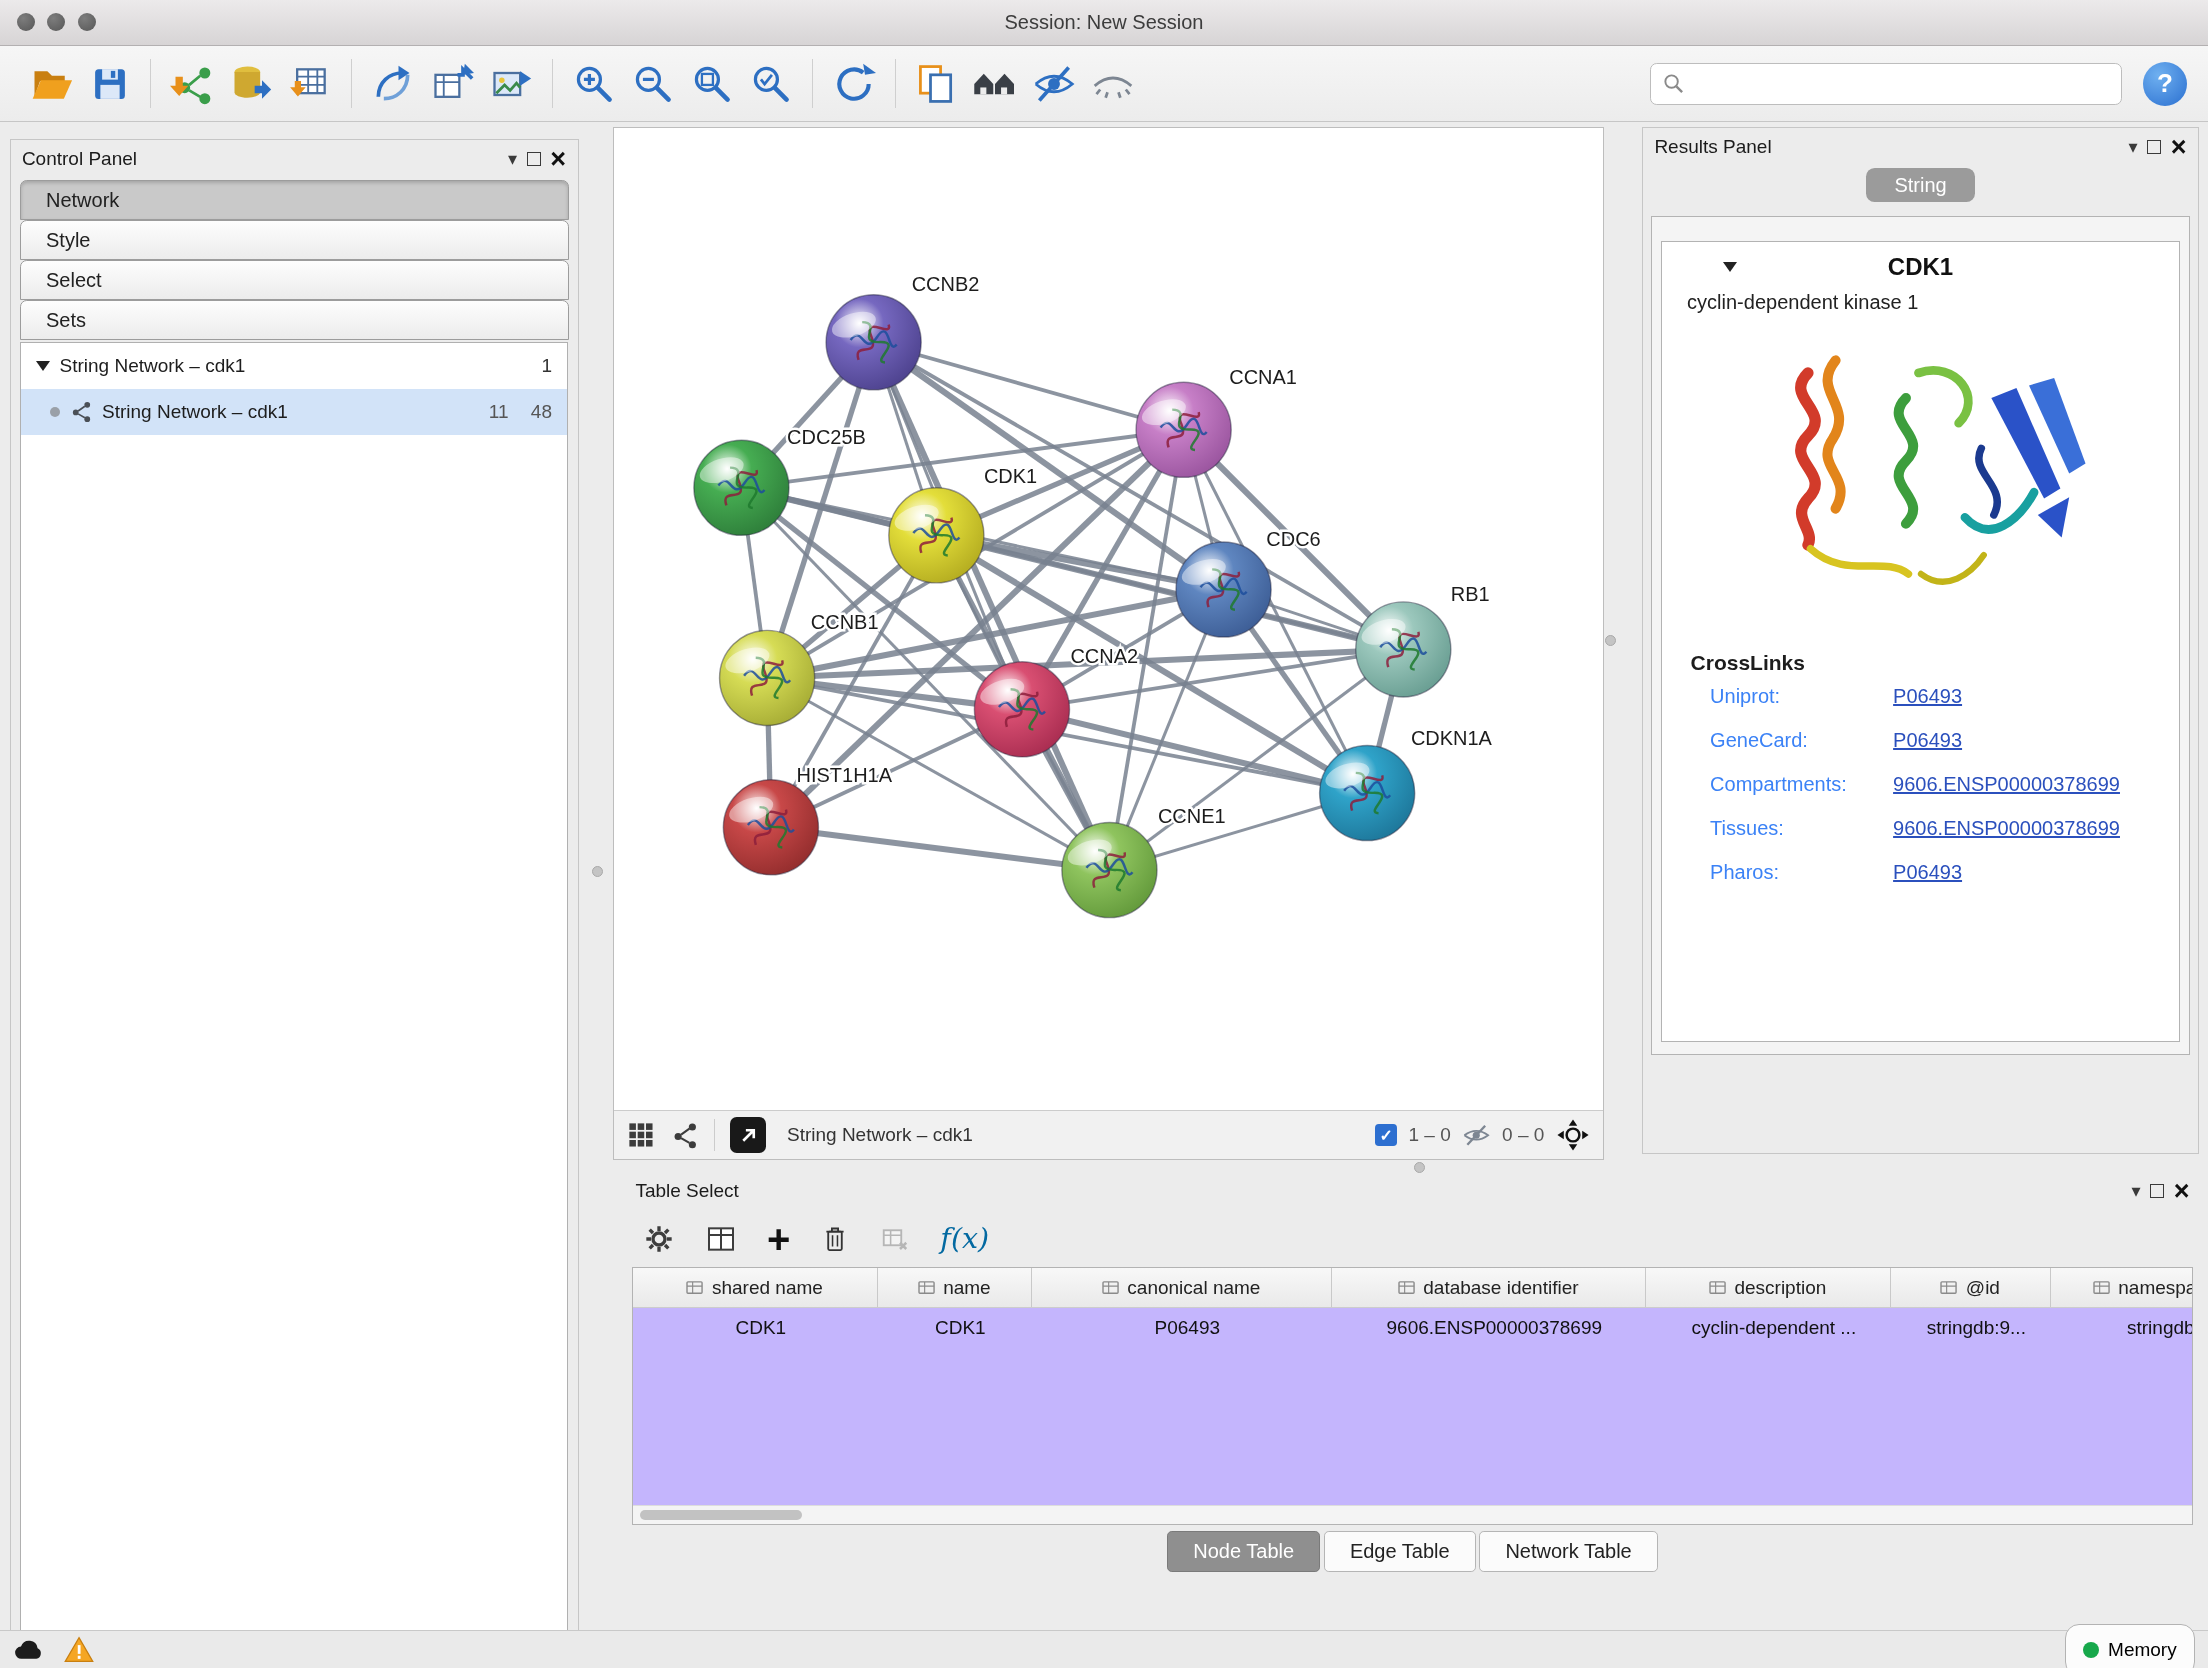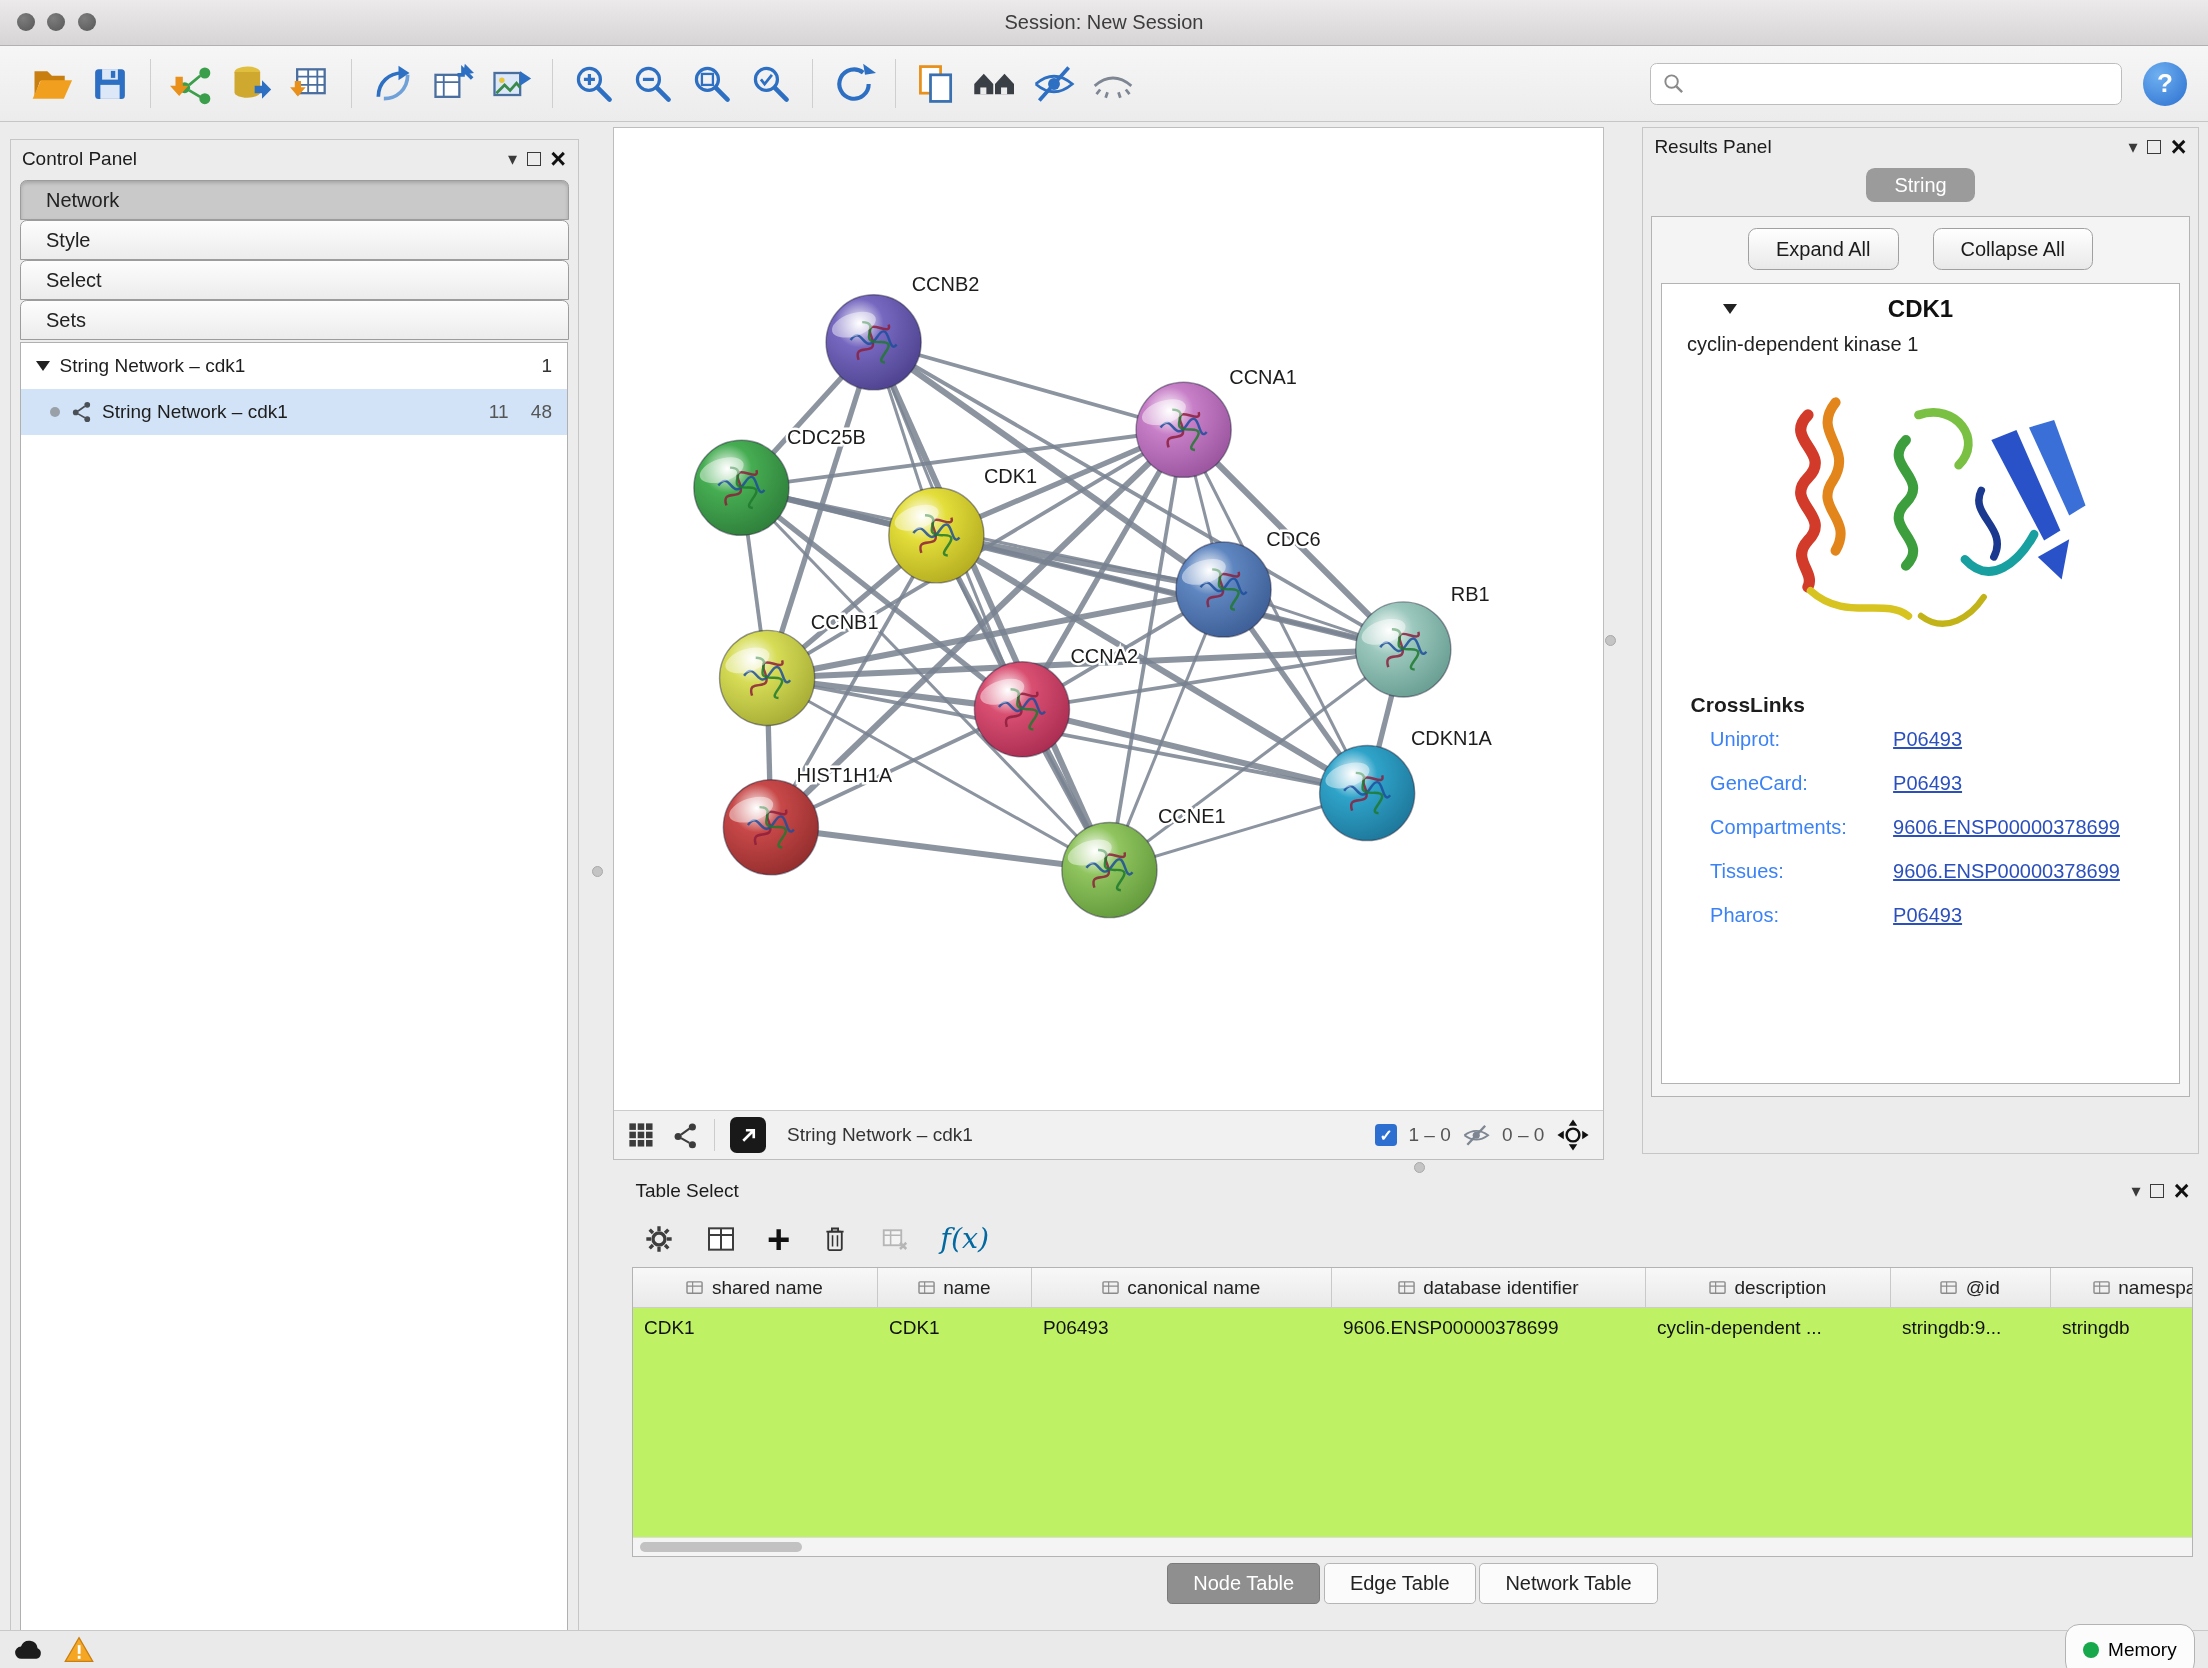--- a/index.html
+++ b/index.html
@@ -71,21 +71,21 @@
   .cl-title { font-size:21px; font-weight:bold; padding-left:28.5px; margin-top:3.8px; }
   .cl-row { display:flex; align-items:center; height:44px; padding-left:48px; font-size:20px; }
   .cl-label { width:183px; color:#3b82f6; }
   .cl-link { color:#2b50bd; text-decoration:underline; }
 
   
   #table-panel { position:absolute; left:624px; top:1172px; width:1577px; height:449px; background:#ececec; }
   .tp-toolbar { height:57px; display:flex; align-items:center; gap:30px; padding-left:19px; }
   .tp-plus { font-size:40px; font-weight:bold; color:#111; line-height:38px; }
   .tp-fx { font-family:"DejaVu Serif", serif; font-style:italic; font-size:28.5px; color:#0369a1; }
-  .tbl-wrap { margin:0 7.6px; border:1px solid #b3b3b3; background:#bef264; height:290px; display:flex; flex-direction:column; overflow:hidden; }
+  .tbl-wrap { margin:0 7.6px; border:1px solid #b3b3b3; background:#c4b5fd; height:258px; display:flex; flex-direction:column; overflow:hidden;text-align:center; }
   .tbl-head { display:flex; height:40px; background:linear-gradient(#f8f8f8,#e9e9e9); border-bottom:1px solid #ccc; flex:none; }
   .th { display:flex; align-items:center; justify-content:center; gap:7.6px; border-right:1px solid #c9c9c9; font-size:19px; color:#222; flex:none; white-space:nowrap; overflow:hidden; }
   .tbl-row { display:flex; height:40px; align-items:center; flex:none; }
   .td { padding-left:11.4px; font-size:19px; color:#111; flex:none; white-space:nowrap; overflow:hidden; }
   .tbl-fill { flex:1; }
   .hscroll { height:19px; border-top:1px solid #ddd; background:#f4f4f4; display:flex; align-items:center; flex:none; }
   .hthumb { width:162px; height:10.5px; border-radius:5.7px; background:#c2c2c2; margin-left:7.6px; }
   .tp-tabs { height:53px; display:flex; align-items:center; justify-content:center; }
   .tp-tab { padding:7.6px 25px; font-size:20px; border:1px solid #b5b5b5; background:#fbfbfb; color:#222; margin:0 1.9px; border-radius:4.8px; }
   .tp-tab.active { background:#8f8f8f; color:#fff; border-color:#7a7a7a; }
@@ -534,24 +534,20 @@
     <span>Results Panel</span>
     <span class="ph-spacer"></span>
     <span class="ph-caret">▾</span>
     <span class="ph-box"></span>
     <span class="ph-close">×</span>
   </div>
   <div class="pill-row">
     <span class="pill">String</span>
   </div>
   <div class="res-outer">
-    <div class="btn-row">
-      <button class="btn">Expand All</button>
-      <button class="btn">Collapse All</button>
-    </div>
     <div class="res-inner">
       <div class="res-title-row">
         <span class="caret-down"></span>
         <span class="res-name">CDK1</span>
       </div>
       <div class="res-desc">cyclin-dependent kinase 1</div>
       <svg class="protein-img" width="380" height="314" viewBox="0 0 300 250">
         <path d="M60 35 C40 55 80 65 60 85 C40 105 80 115 60 135 C46 150 66 160 60 172" fill="none" stroke="#d23b2a" stroke-width="9" stroke-linecap="round"></path>
         <path d="M82 25 C62 50 97 60 80 87 C64 110 97 117 82 143" fill="none" stroke="#e2851b" stroke-width="8" stroke-linecap="round"></path>
         <path d="M62 175 C90 200 120 180 140 195" fill="none" stroke="#d8c420" stroke-width="6" stroke-linecap="round"></path>

